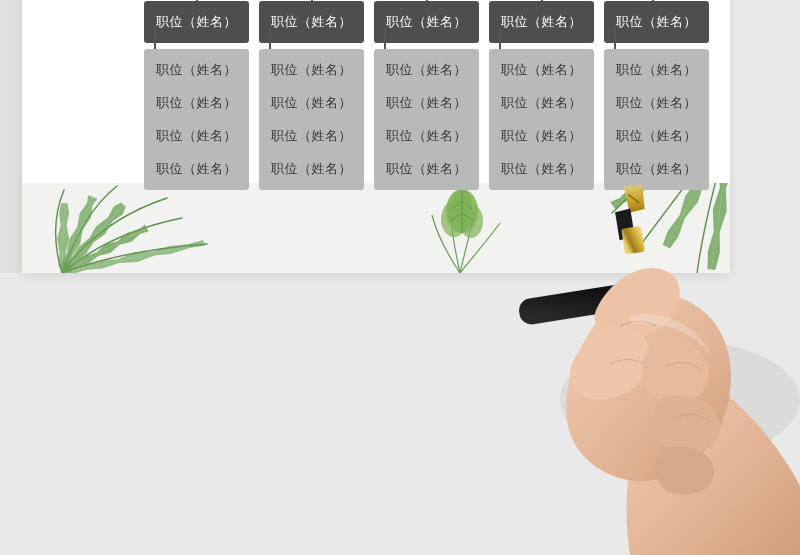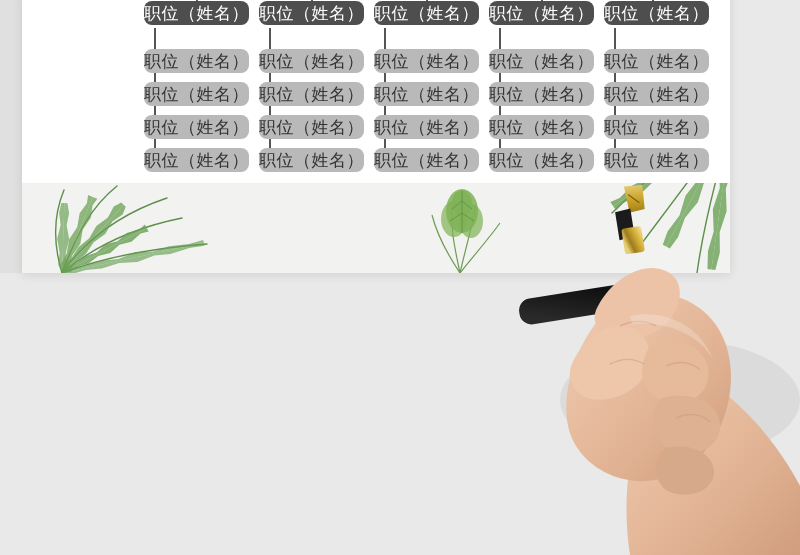--- a/index.html
+++ b/index.html
@@ -80,26 +80,26 @@
   .conn {
     position: absolute;
     background: #555555;
   }
   .conn-h { height: 1.5px; }
   .conn-v { width: 1.5px; }
 
   .node {
     position: absolute;
     width: 105px;
-    height: 24px;
-    border-radius: 8px;
+    height: 42px;
+    border-radius: 3px;
     display: flex;
     align-items: center;
     justify-content: center;
-    font-size: 17px;
+    font-size: 13px;
     letter-spacing: 0.5px;
     box-sizing: border-box;
   }
   .node-head {
     background: #4e4e4e;
     color: #ffffff;
   }
   .node-sub {
     background: #b9b9b9;
     color: #333333;

